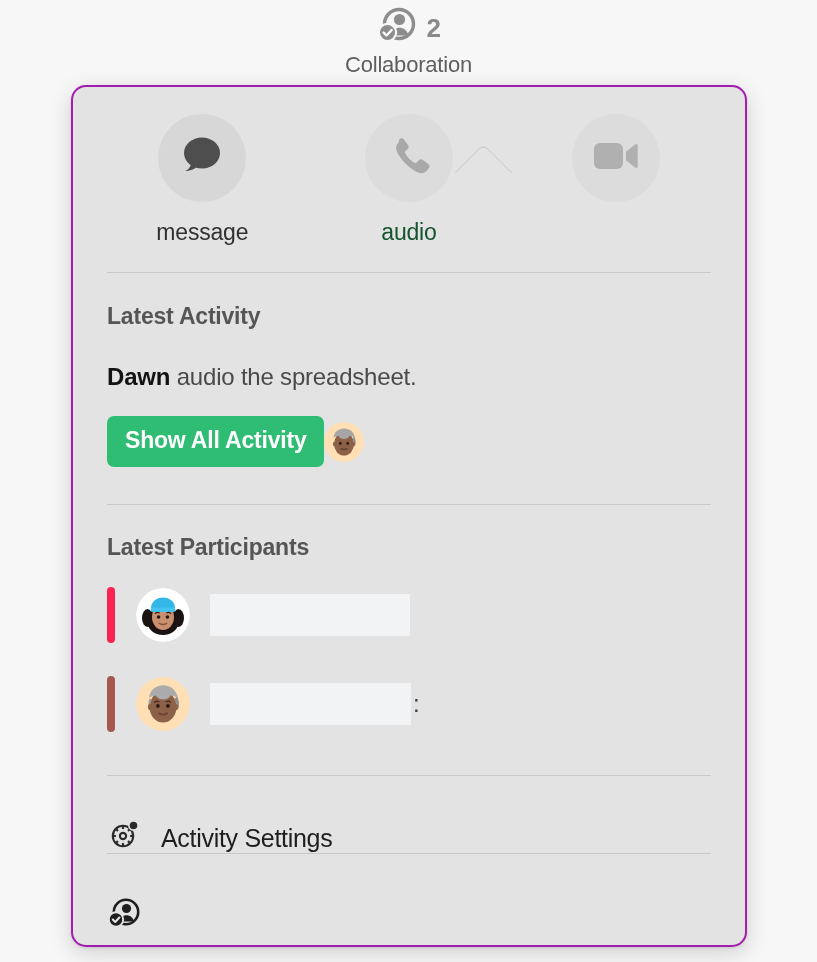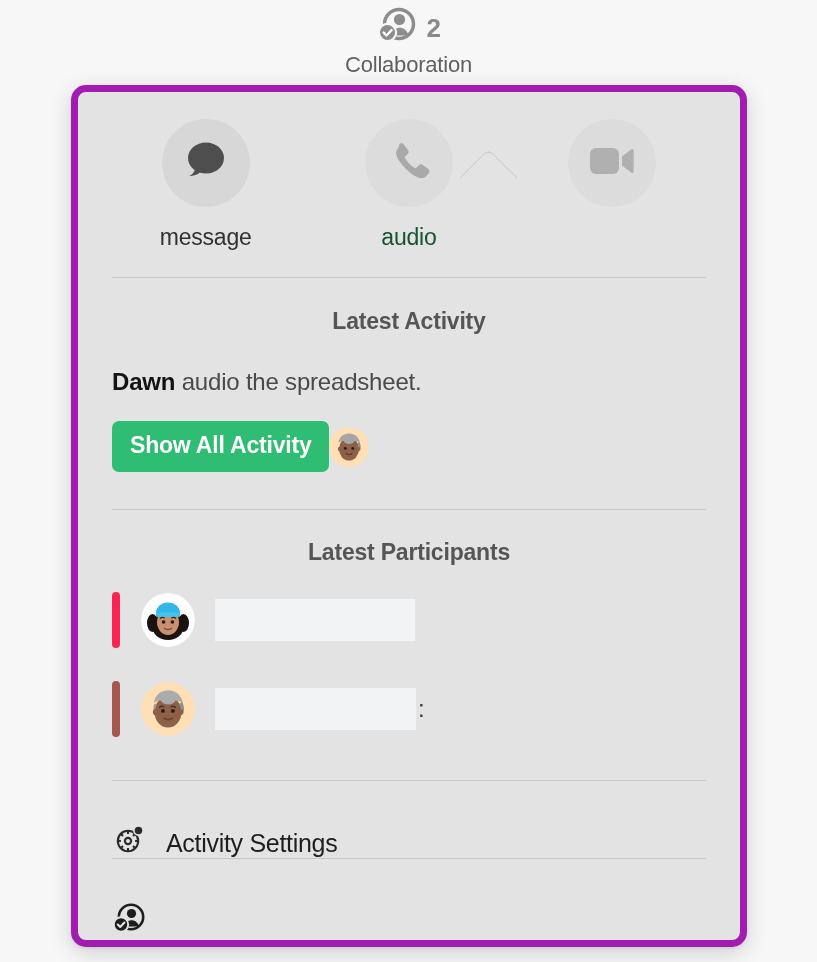--- a/index.html
+++ b/index.html
@@ -51,21 +51,21 @@
   }
 
   
   #popover {
     position: absolute;
     left: 71px;
     top: 85px;
     width: 676px;
     height: 862px;
     background: #e3e3e3;
-    border: 7px solid #a21caf;
+    border: 2px solid #a21caf;
     border-radius: 15px;
     box-shadow: 0 6px 22px rgba(0,0,0,0.16), 0 1px 3px rgba(0,0,0,0.10);
     box-sizing: border-box;
     overflow: hidden;
   }
 
   
   #popover-arrow {
     position: absolute;
     left: 381px;
@@ -128,21 +128,20 @@
   }
 
   
   .section { padding: 0 34px; }
 
   .section-title {
     font-size: 23px;
     font-weight: 700;
     color: #555555;
     letter-spacing: -0.2px;
-    text-align: center;
   }
 
   .activity-line {
     font-size: 24px;
     color: #4a4a4a;
     letter-spacing: -0.2px;
   }
   .activity-line b { color: #131313; font-weight: 700; }
 
   .activity-action {

